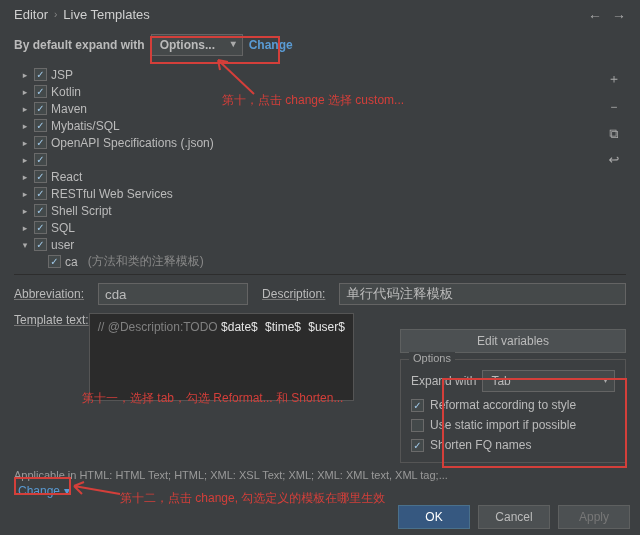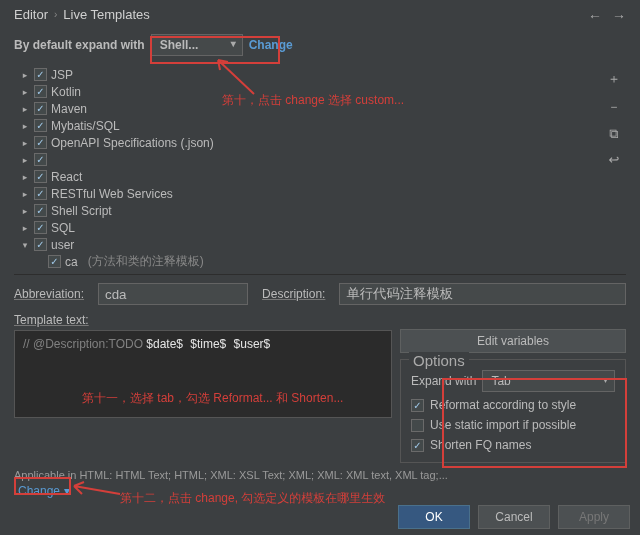--- a/index.html
+++ b/index.html
@@ -23,28 +23,28 @@
 .cb { width: 13px; height: 13px; background: #43494a; border: 1px solid #6a6a6a; display: inline-flex; align-items: center; justify-content: center; font-size: 10px; color: #a0c8e8; }
 .cb.checked::before { content: "✓"; }
 .child-desc { color: #888; margin-left: 6px; }
 .toolbar-right { width: 24px; display: flex; flex-direction: column; align-items: center; gap: 10px; padding-top: 4px; }
 .toolbar-right span { color: #aaa; cursor: pointer; font-size: 13px; }
 .sep-line { height: 1px; background: #2d2d2d; margin: 6px 14px; }
 .fields { display: flex; gap: 14px; padding: 2px 14px; align-items: center; }
 .field-label { text-decoration: underline; text-decoration-color: #777; }
 .text-input { background: #45494a; border: 1px solid #646464; color: #bbb; padding: 8px 6px; height: 22px; flex: 1; }
 .template-area { display: flex; gap: 8px; padding: 6px 14px 0 14px; }
-.template-left { flex: 1; display: flex; flex-direction: column; }
+.template-left { flex: 1; display: flex; }
 .code-box { background: #2b2b2b; border: 1px solid #555; height: 88px; padding: 6px 8px; font-family: Consolas, monospace; font-size: 12px; color: #808080; position: relative; }
 .code-box .var { color: #e5e5e5; }
 .template-right { width: 226px; display: flex; flex-direction: column; gap: 6px; }
 .btn { background: #4c5052; border: 1px solid #5e6060; color: #bbb; text-align: center; padding: 4px 0; cursor: pointer; }
 .btn.primary { background: #365880; border-color: #4a708b; color: #fff; }
 .options-group { border: 1px solid #555; padding: 8px 10px 10px 10px; position: relative; }
-.options-group .legend { position: absolute; top: -8px; left: 8px; background: #3c3f41; padding: 0 4px; font-size: 15px; color: #aaa; }
+.options-group .legend { position: absolute; top: -8px; left: 8px; background: #3c3f41; padding: 0 4px; font-size: 11px; color: #aaa; }
 .opt-row { display: flex; align-items: center; gap: 6px; margin-top: 6px; }
 .opt-row:first-of-type { margin-top: 2px; }
 .opt-label { }
 .applicable { padding: 6px 14px 0 14px; color: #9a9a9a; font-size: 11px; white-space: nowrap; overflow: hidden; }
 .change-drop { margin: 2px 0 0 14px; display: inline-flex; align-items: center; gap: 4px; color: #5a9bd4; cursor: pointer; padding: 1px 4px; }
 .footer { position: absolute; bottom: 6px; right: 10px; display: flex; gap: 8px; justify-content: center; }
 .footer .btn { width: 72px; }
 </style>
 </head>
 <body>
@@ -61,21 +61,21 @@
   <div class="nav-arrows">
     <span>←</span>
     <span>→</span>
   </div>
 </div>
 
 
 <div class="row-expand">
   <span>By default expand with</span>
   <div class="combo">
-    <span>Shell...</span>
+    <span>Options...</span>
   </div>
   <span class="link">Change</span>
 </div>
 
 
 <div class="tree-panel">
   <div class="tree" id="tree">
       <div class="tree-row">
         <span class="chev">▸</span>
         <span class="cb checked"></span>

